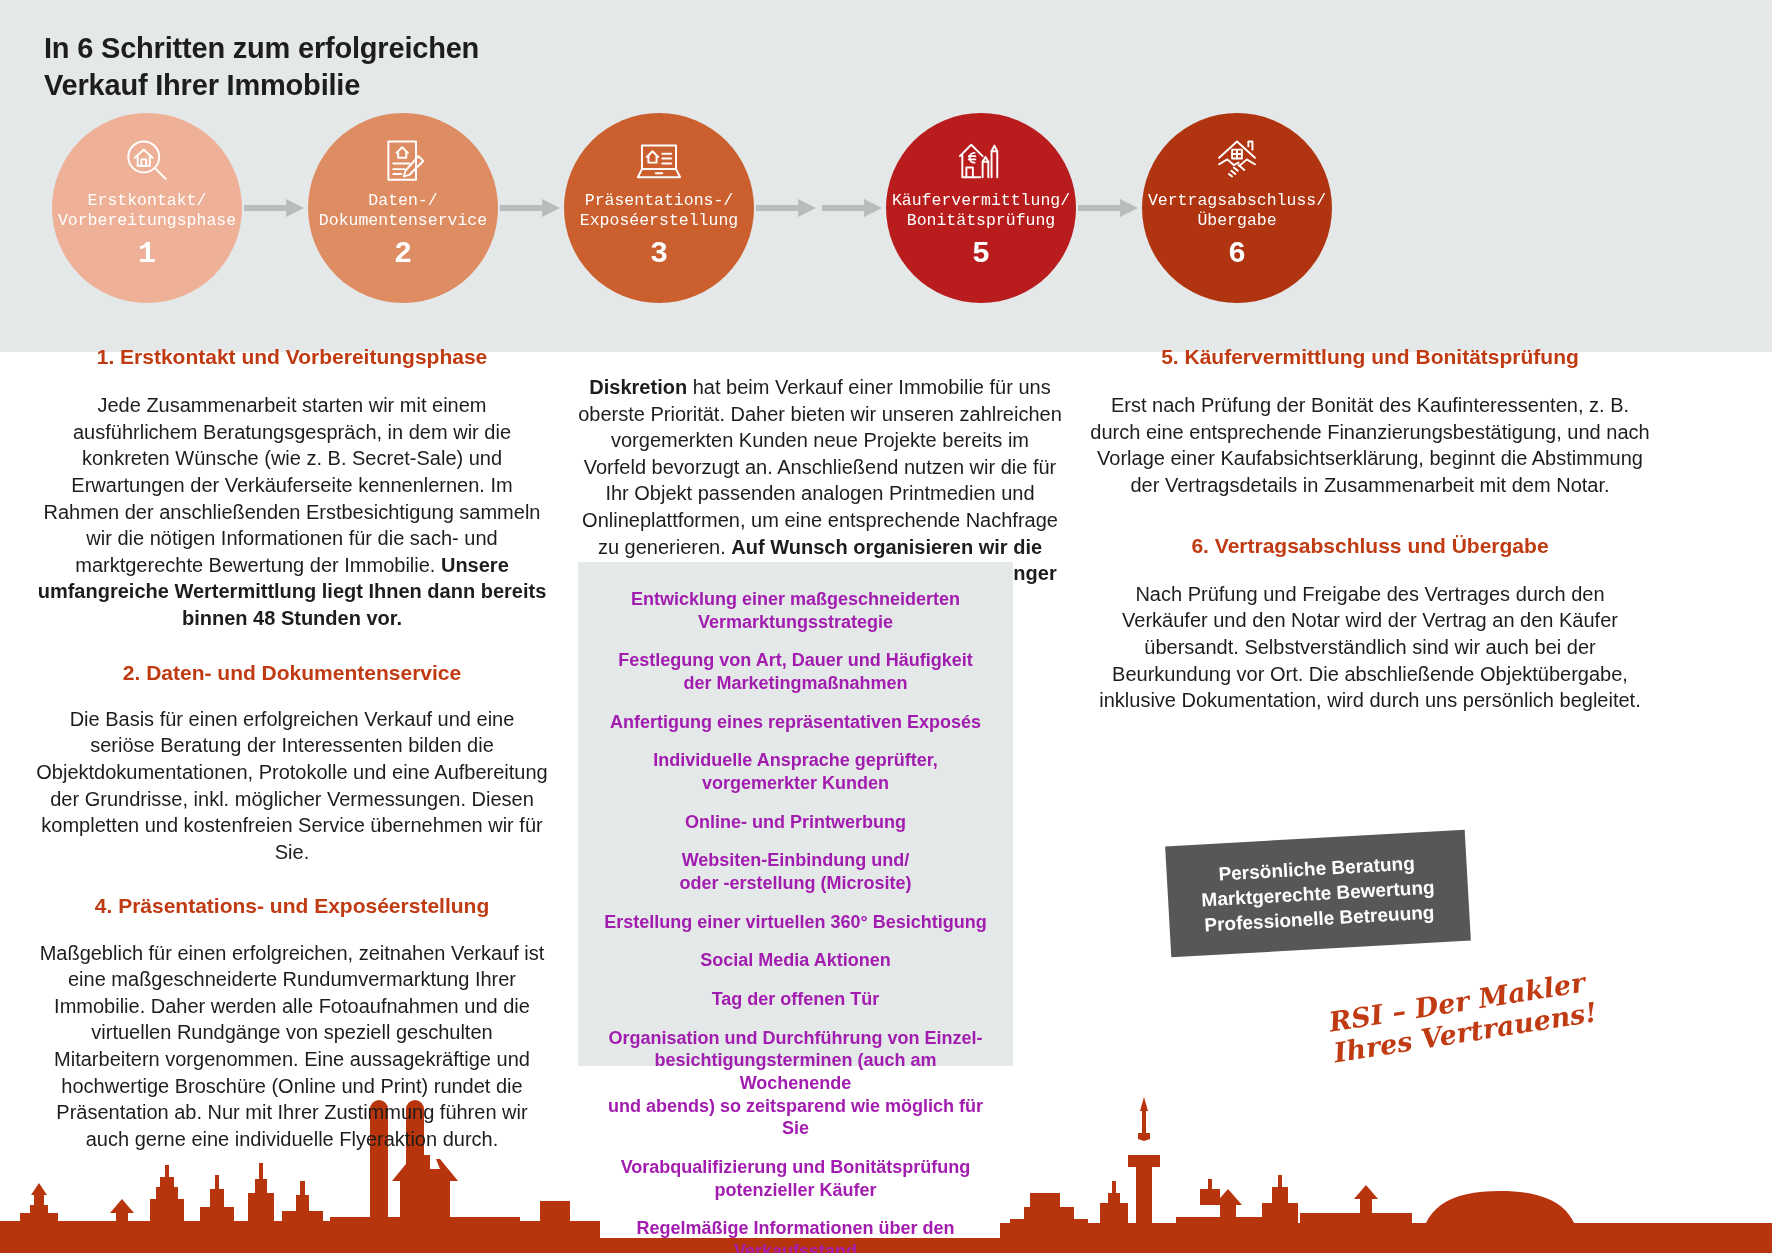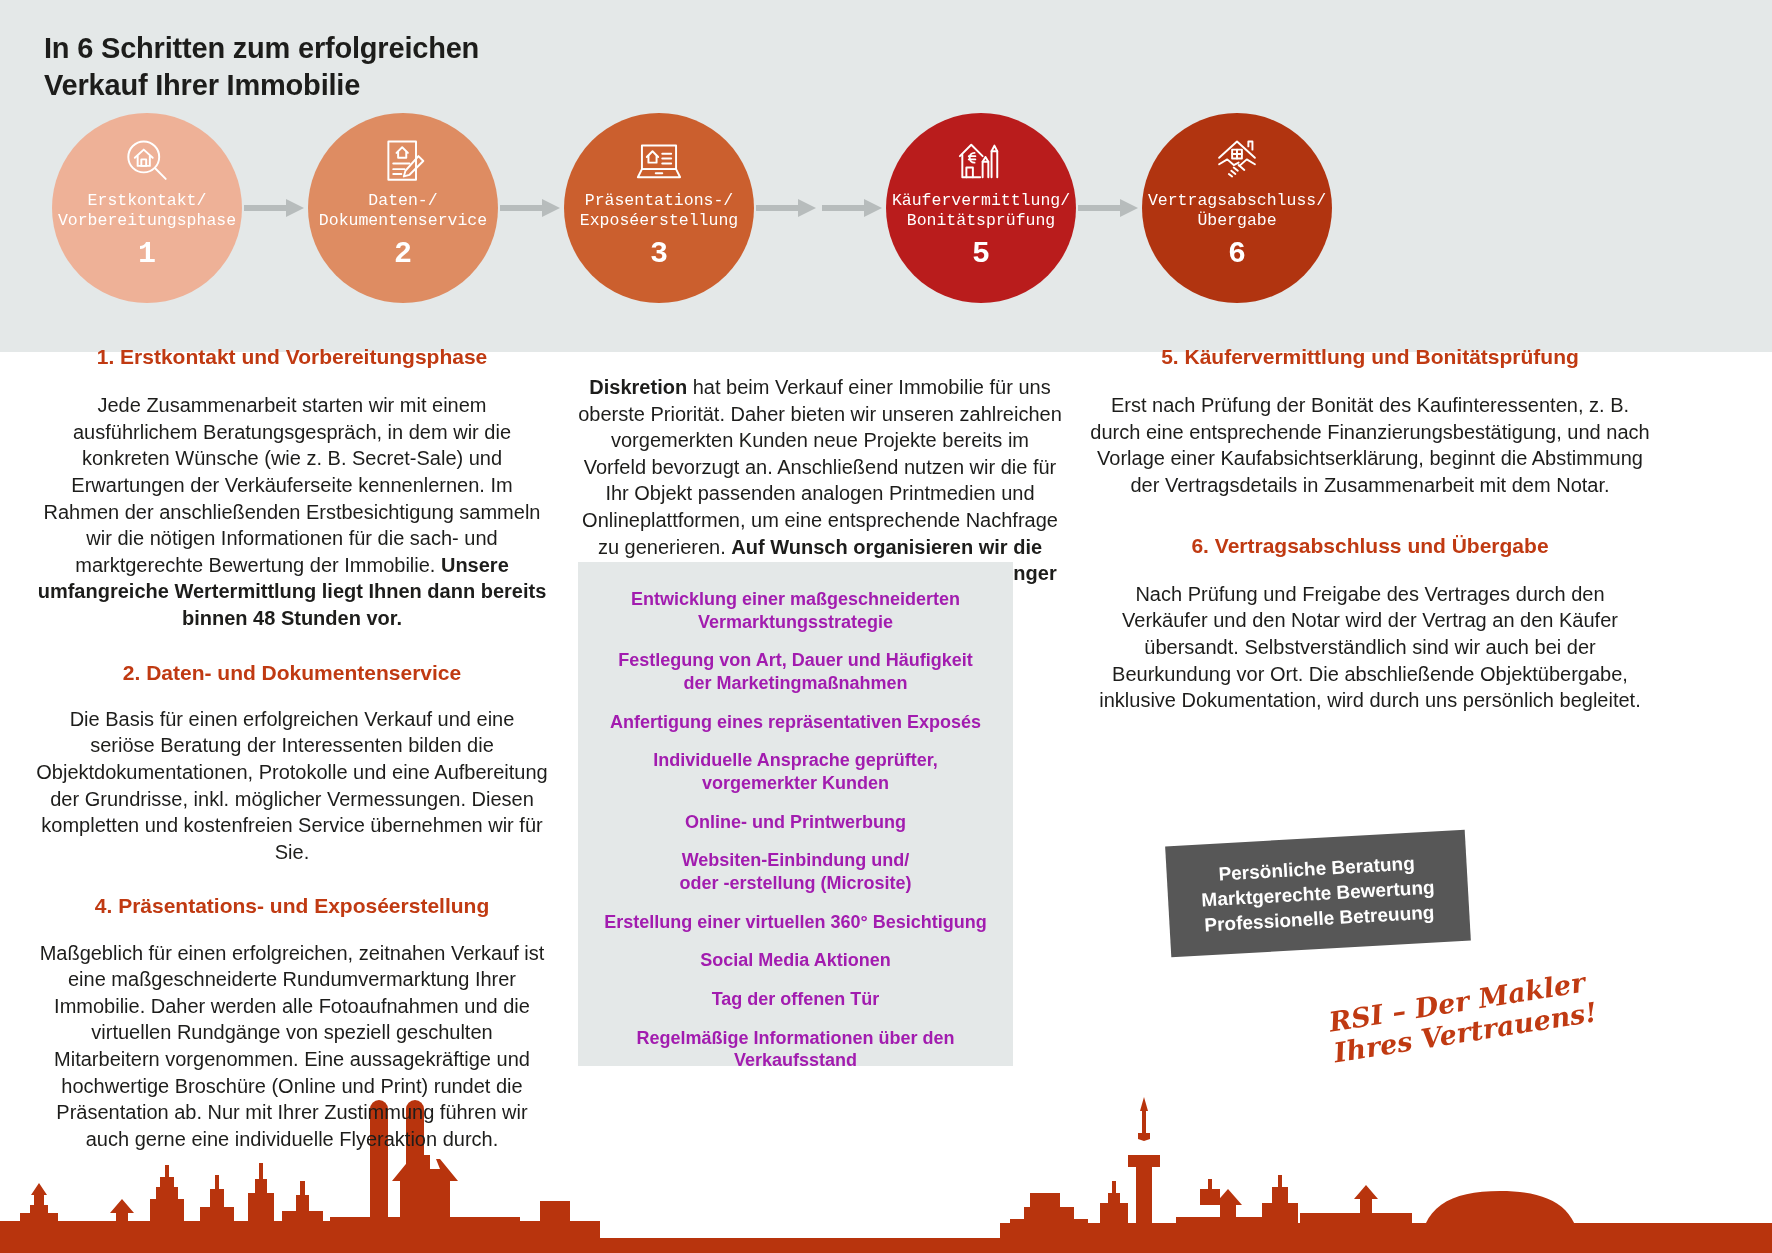--- a/index.html
+++ b/index.html
@@ -404,20 +404,25 @@
 der Marketingmaßnahmen</div>
   <div class="svc-item">Anfertigung eines repräsentativen Exposés</div>
   <div class="svc-item">Individuelle Ansprache geprüfter,
 vorgemerkter Kunden</div>
   <div class="svc-item">Online- und Printwerbung</div>
   <div class="svc-item">Websiten-Einbindung und/
 oder -erstellung (Microsite)</div>
   <div class="svc-item">Erstellung einer virtuellen 360° Besichtigung</div>
   <div class="svc-item">Social Media Aktionen</div>
   <div class="svc-item">Tag der offenen Tür</div>
+  <div class="svc-item">Organisation und Durchführung von Einzel-
+besichtigungsterminen (auch am Wochenende
+und abends) so zeitsparend wie möglich für Sie</div>
+  <div class="svc-item">Vorabqualifizierung und Bonitätsprüfung
+potenzieller Käufer</div>
   <div class="svc-item">Regelmäßige Informationen über den Verkaufsstand</div>
 </div>
 
 <div id="claim-box">
   <div class="claim-line">Persönliche Beratung</div>
   <div class="claim-line">Marktgerechte Bewertung</div>
   <div class="claim-line">Professionelle Betreuung</div>
 </div>
 
 <div id="signature">

